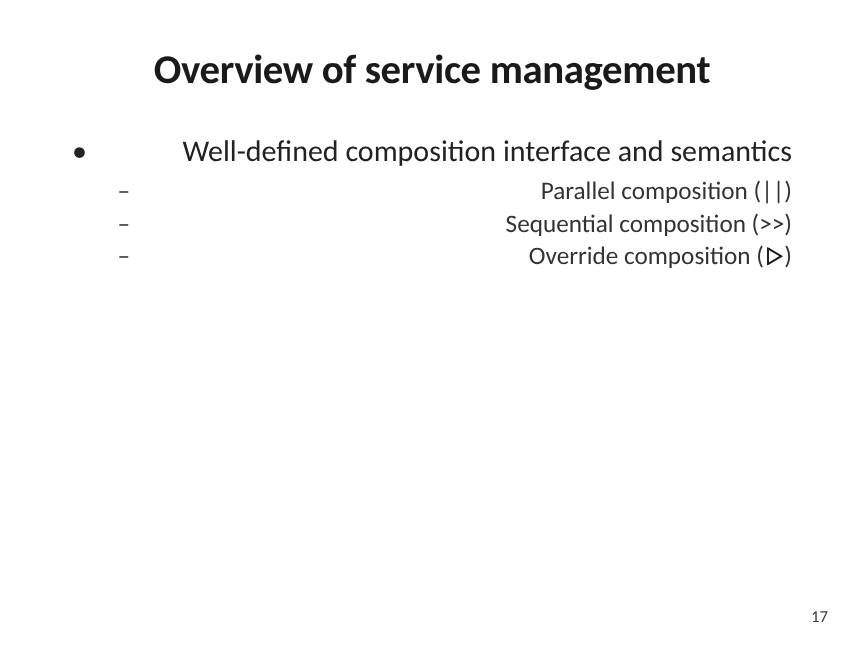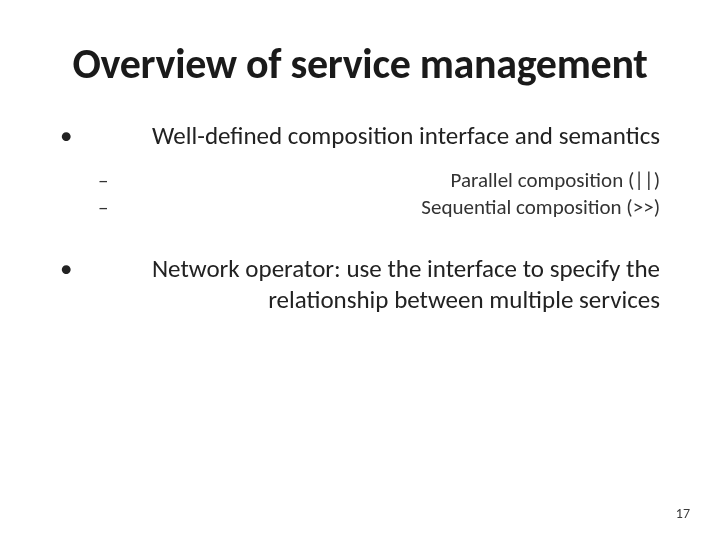--- a/index.html
+++ b/index.html
@@ -13,21 +13,21 @@
     -webkit-font-smoothing: antialiased;
   }
   .slide {
     position: relative;
     width: 720px;
     height: 540px;
     box-sizing: border-box;
     padding: 30px 60px 20px 60px;
   }
   .title {
-    font-size: 42px;
+    font-size: 34px;
     font-weight: 700;
     text-align: center;
     margin: 8px 0 32px 0;
     letter-spacing: -0.3px;
   }
   .bullets {
     margin: 0;
     padding: 0;
     list-style: none;
   }
@@ -42,21 +42,21 @@
   }
   .bullets > li.top::before {
     content: "•";
     position: absolute;
     left: 0;
     top: 0;
     font-size: 25px;
     color: #222;
   }
   .sublist {
-    margin: 15px 0 0 0;
+    margin: 4px 0 0 0;
     padding: 0 0 0 18px;
     list-style: none;
   }
   .sublist > li {
     position: relative;
     padding-left: 14px;
     font-size: 21px;
     line-height: 1.26;
     color: #333;
     margin-bottom: 1px;
@@ -92,25 +92,27 @@
 
     <li class="top">
       <span>Well-defined composition interface and semantics</span>
       <ul class="sublist">
         <li>
           <span>Parallel composition (||)</span>
         </li>
         <li>
           <span>Sequential composition (&gt;&gt;)</span>
         </li>
+        <li>
+          <span>Override composition (</span><span class="icon-triangle"><svg width="15" height="15" viewBox="0 0 15 15">
+                <polygon points="2,1 13,7.5 2,14" fill="none" stroke="#1a1a1a" stroke-width="1.6" stroke-linejoin="miter"></polygon>
+              </svg></span><span>)</span>
+        </li>
       </ul>
     </li>
 
-    <li class="top">
-      <span>Network operator: use the interface to specify the relationship between multiple services</span>
-    </li>
 
 
   </ul>
 
   <div class="page-num">17</div>
 
 </div>
 
 </body></html>

